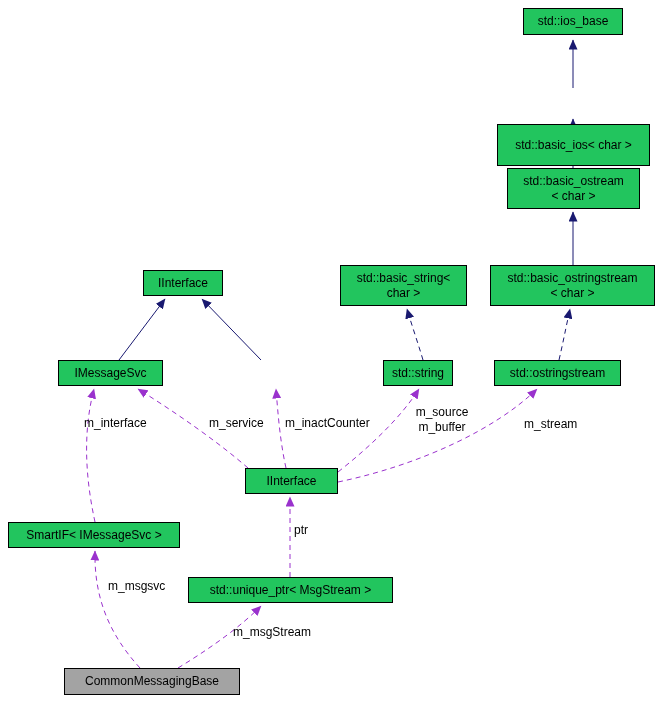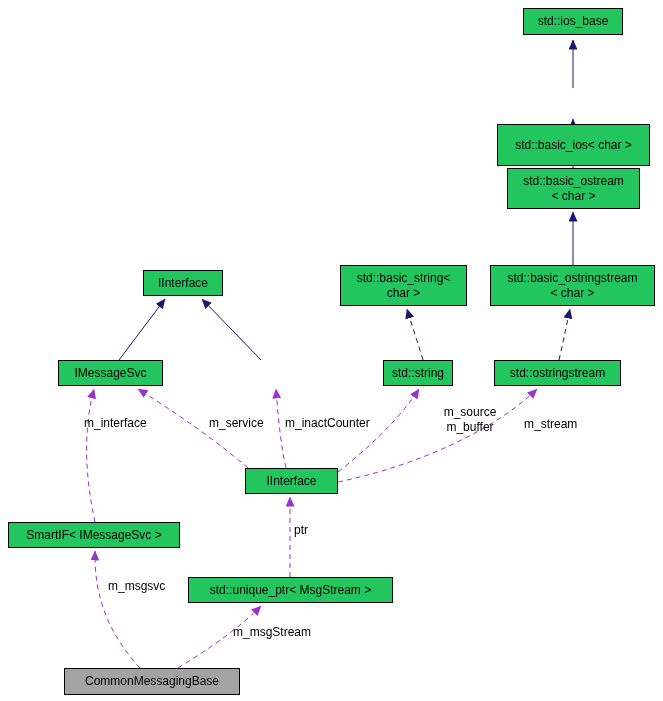--- a/index.html
+++ b/index.html
@@ -125,21 +125,21 @@
     <span>std::unique_ptr&lt; MsgStream &gt;</span>
   </div>
 
   <div class="node highlight" style="left:64px;top:668px;width:176px;height:27px;">
     <span>CommonMessagingBase</span>
   </div>
 
   <div class="edge-label" style="left:84px;top:416px;">m_interface</div>
   <div class="edge-label" style="left:209px;top:416px;">m_service</div>
   <div class="edge-label" style="left:285px;top:416px;">m_inactCounter</div>
-  <div class="edge-label center" style="left:434px;top:405px;width:72px;">
+  <div class="edge-label center" style="left:406px;top:405px;width:72px;">
     <div>m_source</div>
     <div>m_buffer</div>
   </div>
   <div class="edge-label" style="left:524px;top:417px;">m_stream</div>
   <div class="edge-label" style="left:294px;top:523px;">ptr</div>
   <div class="edge-label" style="left:108px;top:579px;">m_msgsvc</div>
   <div class="edge-label" style="left:233px;top:625px;">m_msgStream</div>
 
 </div>
 

